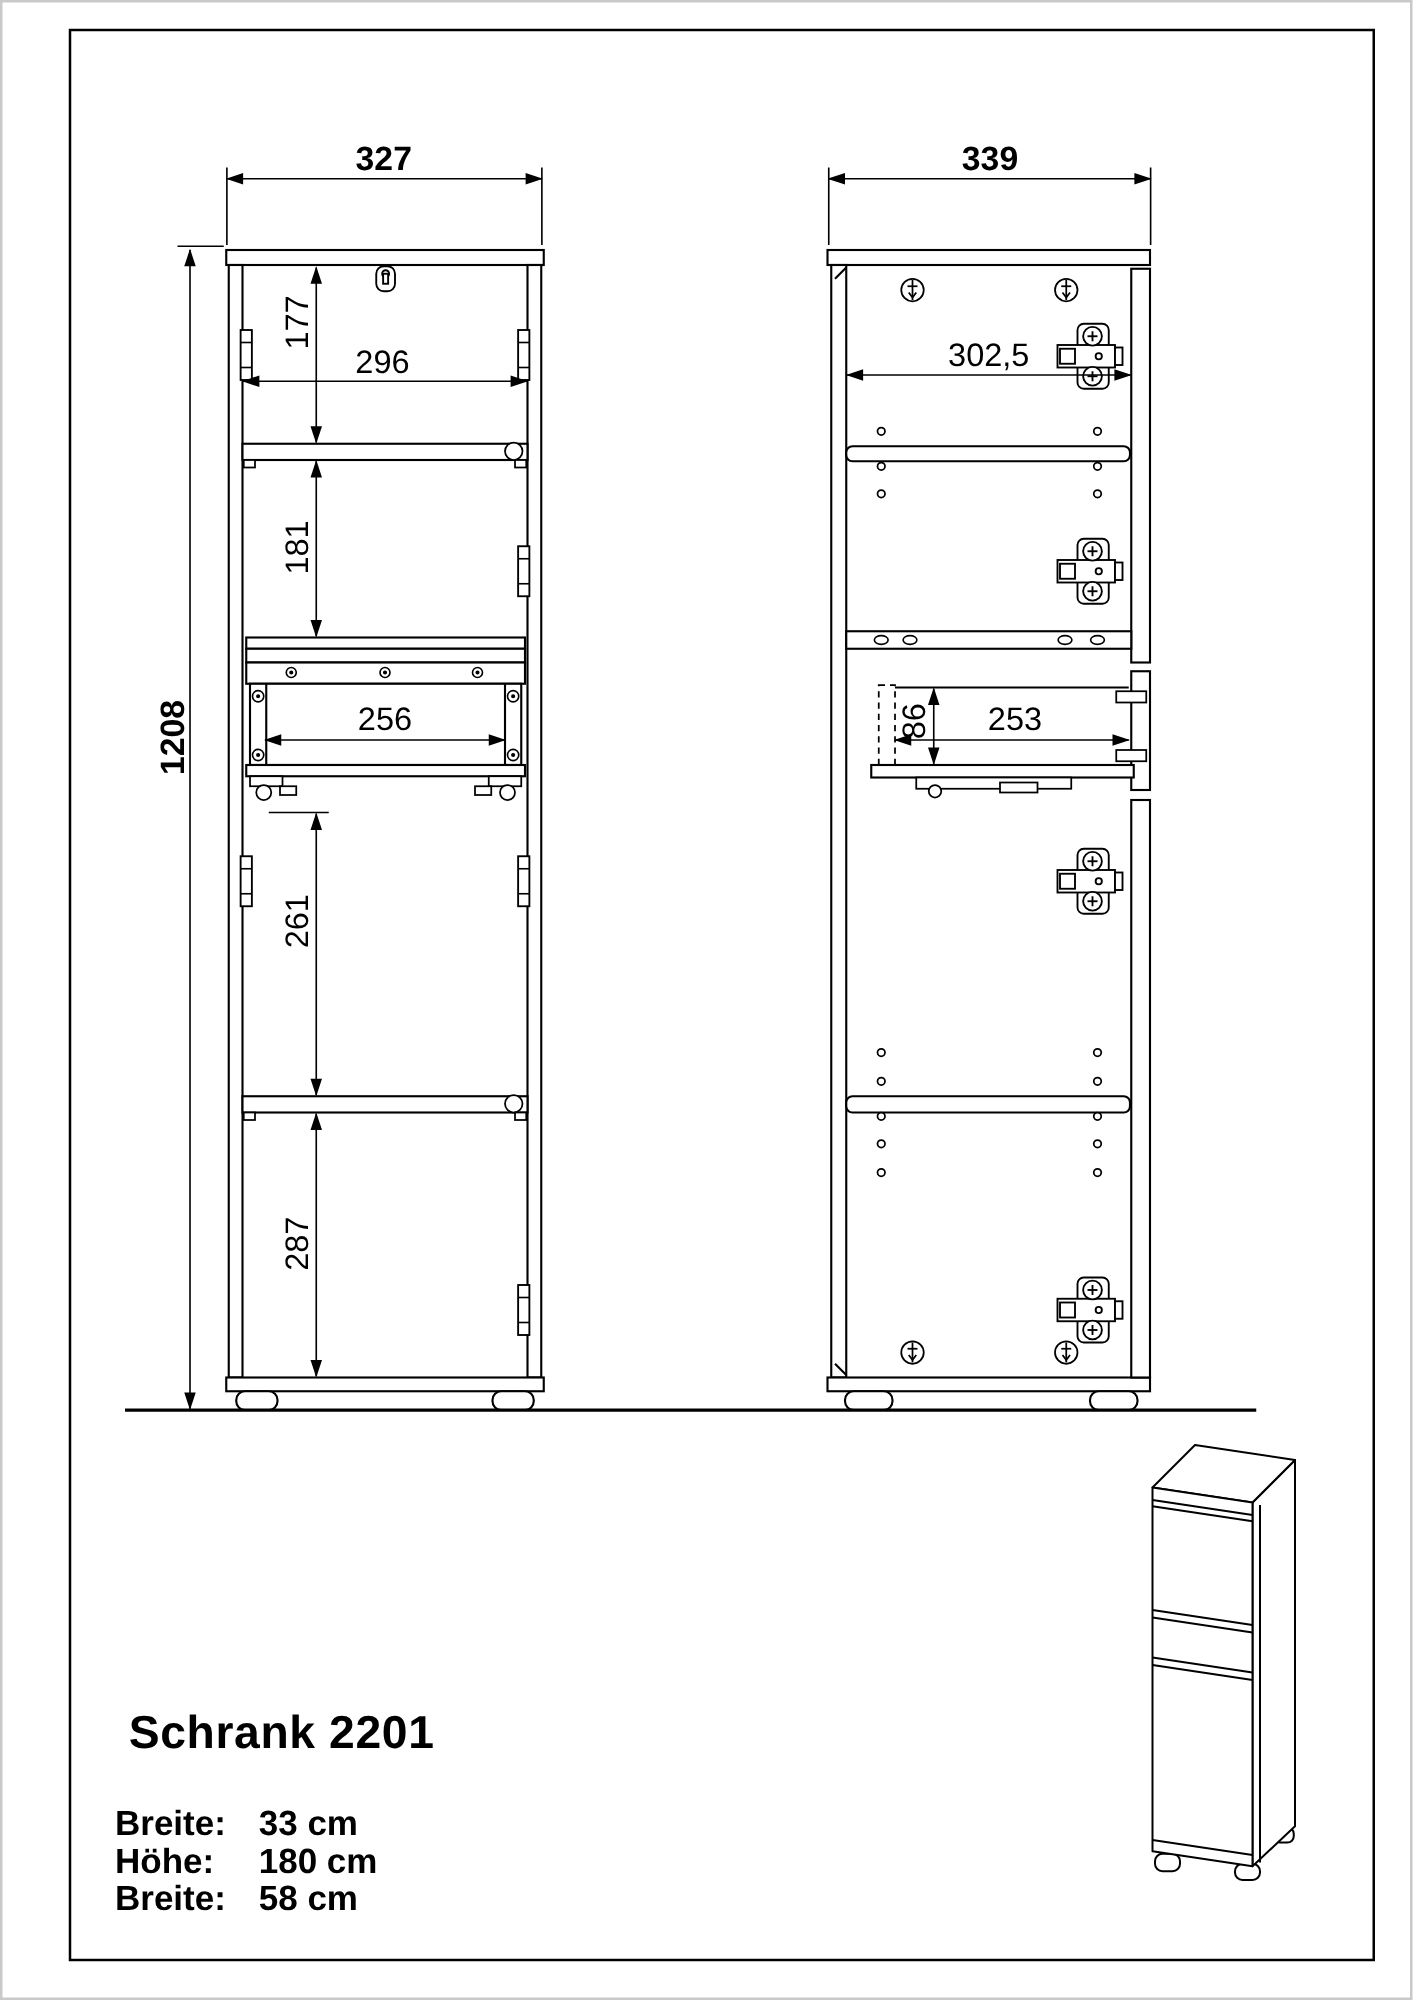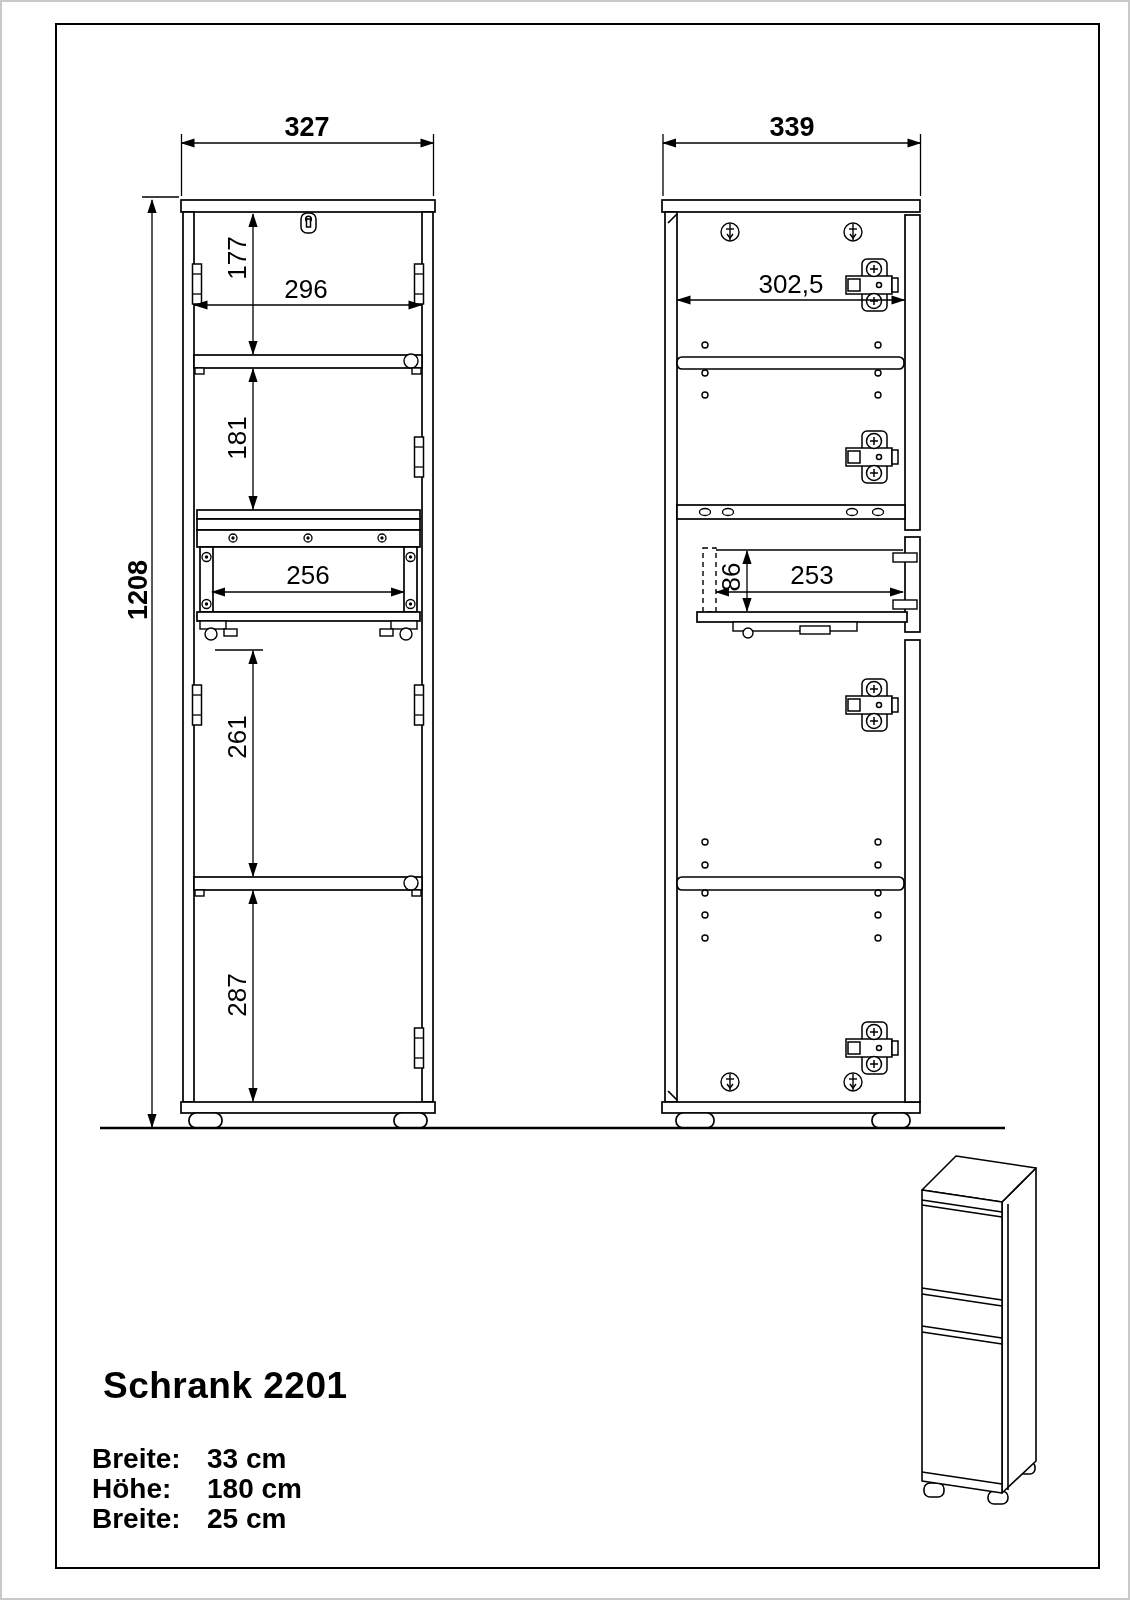--- a/index.html
+++ b/index.html
@@ -294,15 +294,15 @@
   <div class="spec-row">
     <span class="spec-label">Breite:</span>
     <span class="spec-value">33 cm</span>
   </div>
   <div class="spec-row">
     <span class="spec-label">Höhe:</span>
     <span class="spec-value">180 cm</span>
   </div>
   <div class="spec-row">
     <span class="spec-label">Breite:</span>
-    <span class="spec-value">25 cm</span>
+    <span class="spec-value">58 cm</span>
   </div>
 </div>
 
 </body></html>

